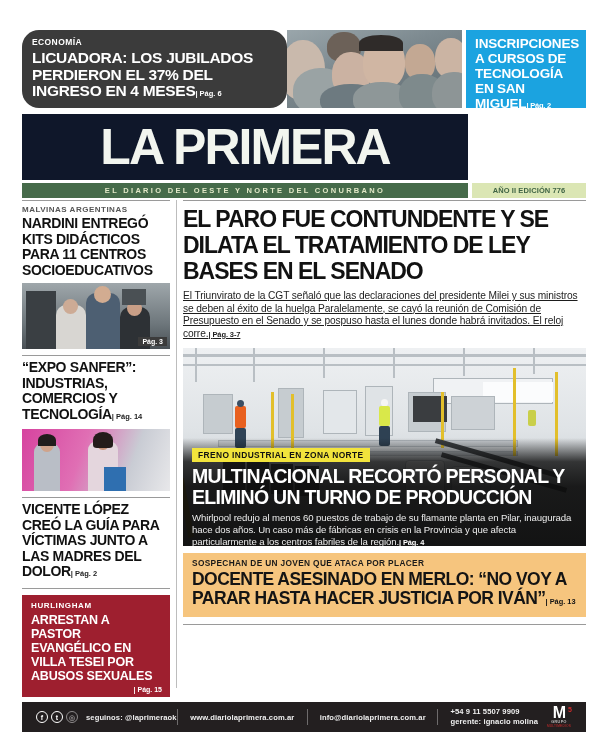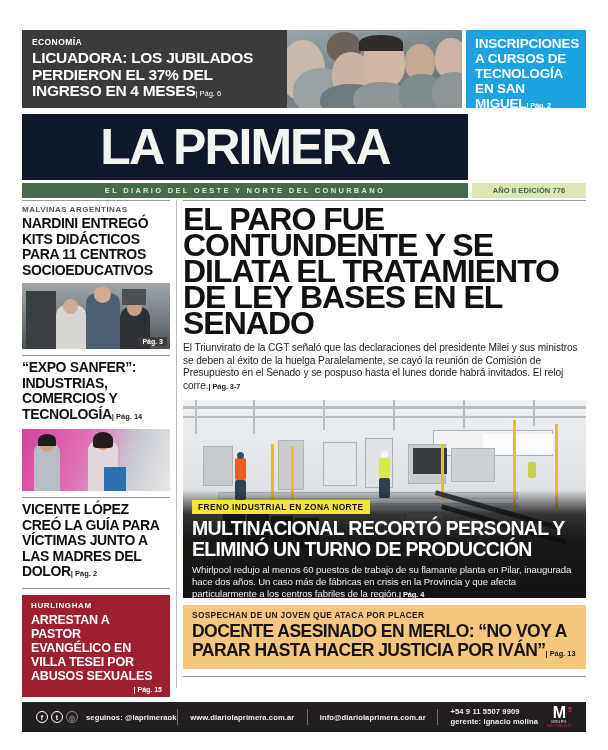--- a/index.html
+++ b/index.html
@@ -6,30 +6,30 @@
   html, body {
     width: 608px; height: 750px;
     background: #ffffff;
     font-family: "Liberation Sans", sans-serif;
     overflow: hidden;
   }
   .page { position: relative; width: 608px; height: 750px; background:#fff; }
 
   
   .topstrip { position:absolute; left:22px; top:30px; width:564px; height:78px; display:flex; }
-  .top-eco { position:relative; width:278px; height:78px; background:#3b3b3b; padding:7px 8px 0 10px; }
+  .top-eco { position:relative; width:278px; height:78px; background:#3b3b3b; padding:7px 8px 0 10px;border-radius:17px; }
   .top-eco .kicker {
     color:#ffffff; font-size:8.5px; font-weight:bold; letter-spacing:.4px;
     text-transform:uppercase; line-height:11px; margin-bottom:2px;
   }
   .top-eco .hl {
     color:#ffffff; font-size:15.5px; font-weight:bold; line-height:16.5px;
     letter-spacing:-.3px;
   }
-  .top-eco .hl .pag { font-size:7.5px; font-weight:normal; letter-spacing:0; }
+  .top-eco .hl .pag { font-size:7.5px; font-weight:bold; letter-spacing:0; }
   .pagtag::before { content:"| "; }
 
   .top-photo { width:185px; height:78px; overflow:hidden; position:relative; background:#8e9aa0; }
   .top-photo .sky { position:absolute; inset:0;
      background:linear-gradient(160deg,#9aa6ab 0%,#7d8a90 40%,#5d686d 100%); }
   .crowd { position:absolute; bottom:0; width:100%; height:100%; }
   .head { position:absolute; border-radius:48% 48% 42% 42%; }
 
   .top-blue { flex:1; background:#1ba3e0; padding:6px 7px 0 9px; margin-left:4px; }
   .top-blue .hl { color:#fff; font-size:13.5px; font-weight:bold; line-height:15px; letter-spacing:-.2px; }
@@ -77,23 +77,23 @@
   .ph1 { height:66px; background:linear-gradient(180deg,#9fa7ab 0%,#6f787d 60%,#4a5156 100%); }
   
   .ph2 { height:62px; background:linear-gradient(120deg,#cf3f9a 0%,#e05fae 45%,#b7b9c4 100%); }
 
   .redbox { background:#9e1f2f; padding:6px 8px 4px 9px; margin-top:6px; position:relative; }
   .redbox .kick { color:#fff; font-size:8px; font-weight:bold; letter-spacing:.6px; margin-bottom:3px; }
   .redbox .hl { color:#fff; font-size:12.5px; font-weight:bold; line-height:14px; letter-spacing:-.2px; }
   .redbox .pagline { text-align:right; color:#fff; font-size:7px; font-weight:bold; margin-top:3px; }
 
   
-  .main-hl { color:#121212; font-size:32px; font-weight:bold; line-height:26px;
+  .main-hl { color:#121212; font-size:23px; font-weight:bold; line-height:26px;
       letter-spacing:-1.0px; margin-top:5px; }
-  .main-lead { color:#1d1d1d; font-size:10.2px; line-height:12.6px; margin-top:6px; letter-spacing:-.1px; }
+  .main-lead { color:#1d1d1d; font-size:10.2px; line-height:12.6px; margin-top:6px; letter-spacing:-.1px;text-decoration:underline; }
   .main-lead .pag { font-size:7.5px; font-weight:bold; }
 
   
   .factory { position:relative; width:100%; height:198px; margin-top:7px; overflow:hidden;
       background:#dcdfe2; }
   .fct-scene { position:absolute; inset:0;
       background:linear-gradient(180deg,#eef0f2 0%,#dfe3e6 42%,#cfd4d8 62%,#b9bfc4 100%); }
   .beam { position:absolute; background:#b9bfc4; }
   .mach { position:absolute; background:#c6ccd0; border:1px solid #aeb5ba; }
   .worker { position:absolute; border-radius:2px; }

